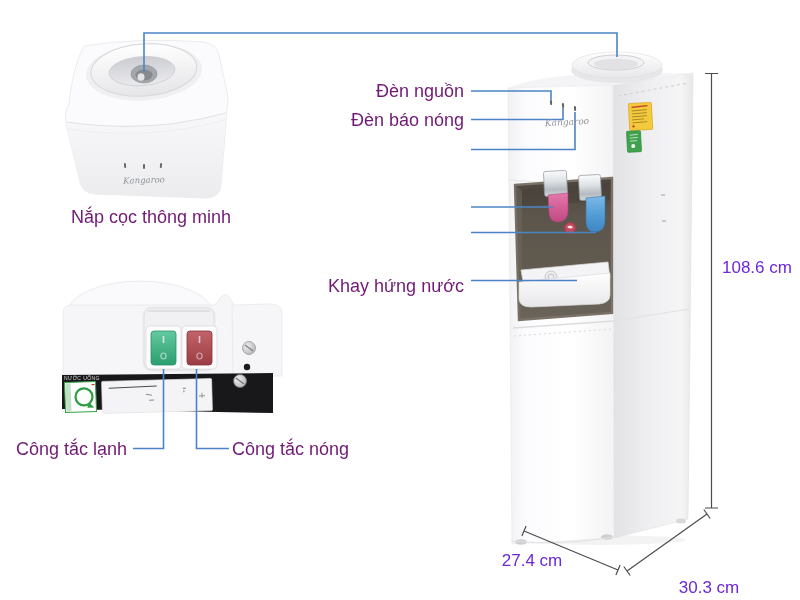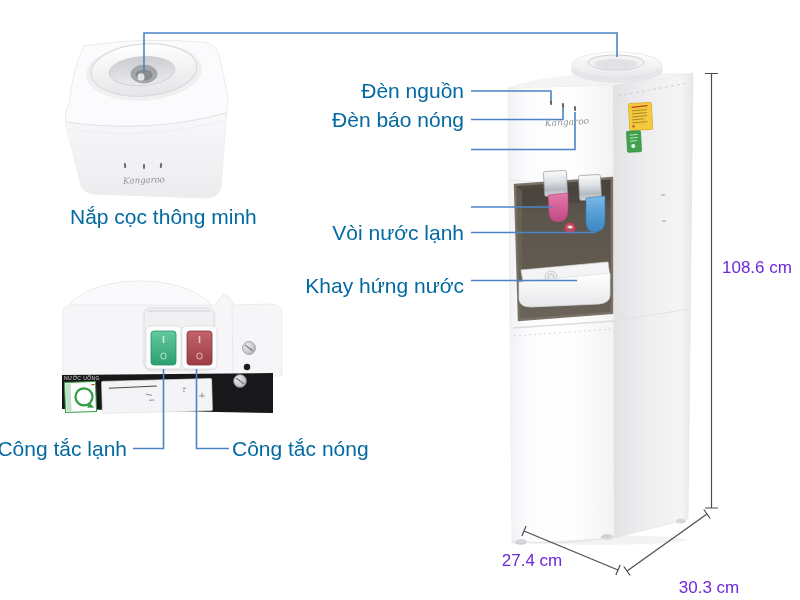--- a/index.html
+++ b/index.html
@@ -1,19 +1,19 @@
 <!DOCTYPE html>
 <html><head>
 <meta charset="utf-8">
 <style>
   html,body{margin:0;padding:0;background:#fff;}
   .stage{position:relative;width:800px;height:600px;background:#ffffff;overflow:hidden;
          font-family:"Liberation Sans",sans-serif;}
   .stage svg{position:absolute;left:0;top:0;}
-  .lbl{position:absolute;font-size:21px;line-height:20px;color:#0369a1;white-space:nowrap;z-index:3;}
+  .lbl{position:absolute;font-size:18px;line-height:20px;color:#701a75;white-space:nowrap;z-index:3;}
   .dim{position:absolute;font-size:17px;line-height:19px;color:#6d28d9;white-space:nowrap;z-index:3;}
   .ralign{text-align:right;}
   .brand{position:absolute;font-family:"DejaVu Serif",serif;font-style:italic;color:#8f9497;
          text-align:center;z-index:3;}
   .brand-main{left:536px;top:117px;width:62px;font-size:9px;transform:rotate(-3deg);}
   .brand-cube{left:114px;top:175px;width:60px;font-size:8.5px;transform:rotate(-2deg);}
   .sticker-txt{position:absolute;left:64px;top:375px;font-size:5px;color:#d9d9d9;
                letter-spacing:.4px;z-index:3;}
 </style>
 </head>
@@ -239,21 +239,20 @@
     <path d="M 521.9,536.1 L 526.1,525.9 M 615.9,575.1 L 620.1,564.9"></path>
     <path d="M 627,571 L 707,514"></path>
     <path d="M 630.2,575.5 L 623.8,566.5 M 710.2,518.5 L 703.8,509.5"></path>
   </g>
 </svg>
 
 <div class="lbl" style="left:70px;top:207px;width:162px;text-align:center;">Nắp cọc thông minh</div>
 
 <div class="lbl ralign" style="right:336px;top:81px;">Đèn nguồn</div>
 <div class="lbl ralign" style="right:336px;top:110px;">Đèn báo nóng</div>
-<div class="lbl ralign" style="right:336px;top:223px;">Vòi nước lạnh</div>
 <div class="lbl ralign" style="right:336px;top:276px;">Khay hứng nước</div>
 
 <div class="lbl ralign" style="right:673px;top:439px;">Công tắc lạnh</div>
 <div class="lbl" style="left:232px;top:439px;">Công tắc nóng</div>
 
 <div class="dim" style="left:722px;top:258px;">108.6 cm</div>
 <div class="dim" style="left:500px;top:551px;width:64px;text-align:center;">27.4 cm</div>
 <div class="dim" style="left:676px;top:578px;width:66px;text-align:center;">30.3 cm</div>
 
 <div class="brand brand-main">Kangaroo</div>

